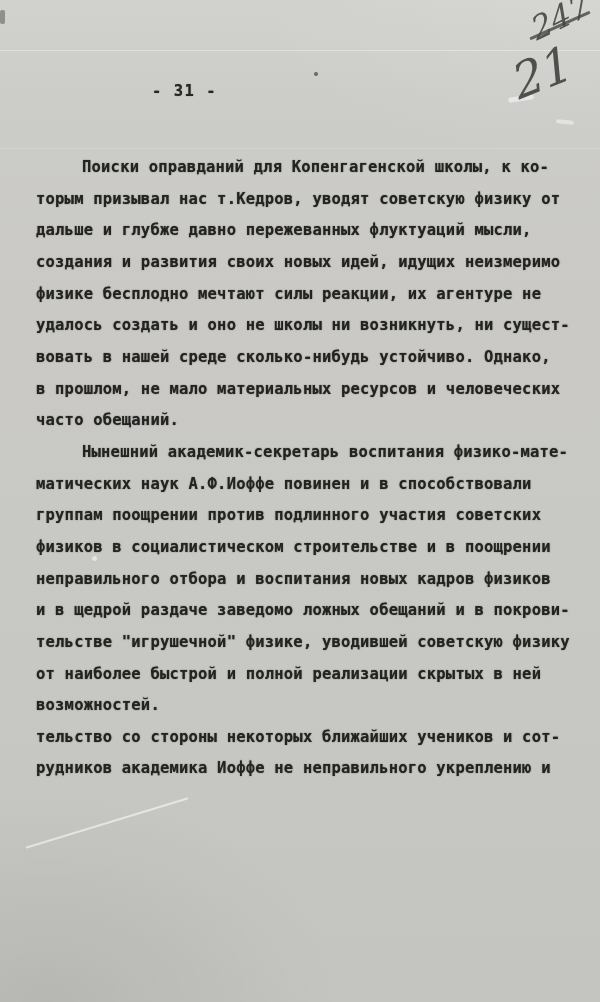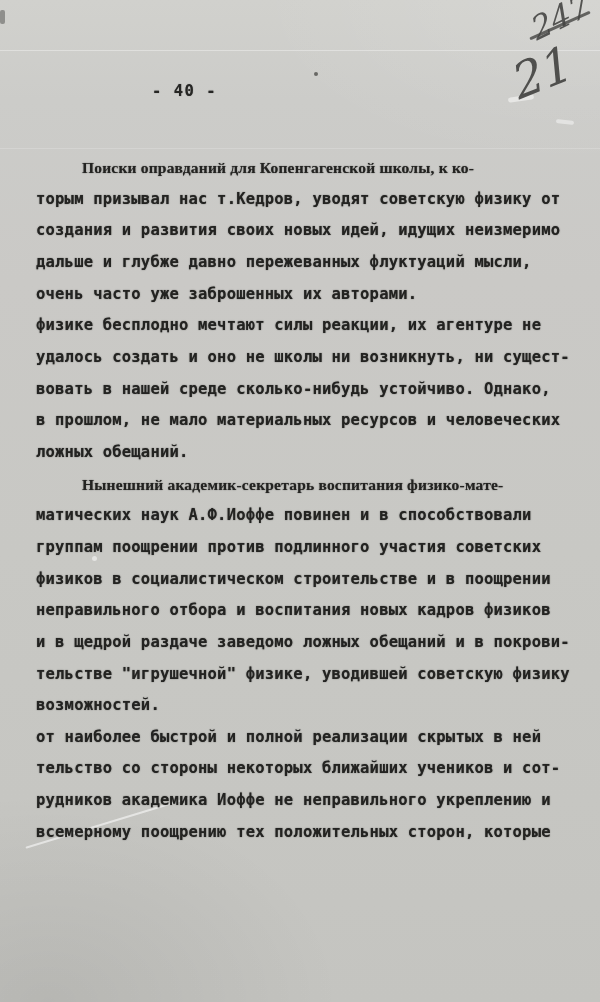--- a/index.html
+++ b/index.html
@@ -35,60 +35,58 @@
 
   .body-text{position:absolute;left:36px;top:152px;width:548px;}
   .line{
     font:700 15.5px "DejaVu Sans Mono","Liberation Mono",monospace;
     color:#232321;
     line-height:31.65px;
     letter-spacing:.2px;
     white-space:pre;
     text-shadow:0 0 1px rgba(35,35,33,.55), 0 0 2px rgba(35,35,33,.18);
   }
-  .line.indent{padding-left:46px;font-family:Liberation Serif, serif;}
+  .line.indent{padding-left:46px;}
 </style>
 </head>
 <body>
 
 <div class="page">
 
   <div class="hline"></div>
   <div class="hline2"></div>
   <div class="dot"></div>
   <div class="edge-smudge"></div>
   <div class="scratch"></div>
   <div class="speck1"></div>
   <div class="speck2"></div>
   <div class="speck3"></div>
 
-  <div class="typed-pageno">- 40 -</div>
+  <div class="typed-pageno">- 31 -</div>
 
   <div class="hw hw-crossed">247</div>
   <div class="hw-strike"></div>
   <div class="hw hw-pageno">21</div>
 
   <div class="body-text">
     <div class="line indent">Поиски оправданий для Копенгагенской школы, к ко-</div>
     <div class="line">торым призывал нас т.Кедров, уводят советскую физику от</div>
+    <div class="line">дальше и глубже давно пережеванных флуктуаций мысли,</div>
     <div class="line">создания и развития своих новых идей, идущих неизмеримо</div>
-    <div class="line">дальше и глубже давно пережеванных флуктуаций мысли,</div>
-    <div class="line">очень часто уже заброшенных их авторами.</div>
     <div class="line">физике бесплодно мечтают силы реакции, их агентуре не</div>
     <div class="line">удалось создать и оно не школы ни возникнуть, ни сущест-</div>
     <div class="line">вовать в нашей среде сколько-нибудь устойчиво. Однако,</div>
     <div class="line">в прошлом, не мало материальных ресурсов и человеческих</div>
-    <div class="line">ложных обещаний.</div>
+    <div class="line">часто обещаний.</div>
     <div class="line indent">Нынешний академик-секретарь воспитания физико-мате-</div>
     <div class="line">матических наук А.Ф.Иоффе повинен и в способствовали</div>
     <div class="line">группам поощрении против подлинного участия советских</div>
     <div class="line">физиков в социалистическом строительстве и в поощрении</div>
     <div class="line">неправильного отбора и воспитания новых кадров физиков</div>
     <div class="line">и в щедрой раздаче заведомо ложных обещаний и в покрови-</div>
     <div class="line">тельстве "игрушечной" физике, уводившей советскую физику</div>
+    <div class="line">от наиболее быстрой и полной реализации скрытых в ней</div>
     <div class="line">возможностей.</div>
-    <div class="line">от наиболее быстрой и полной реализации скрытых в ней</div>
     <div class="line">тельство со стороны некоторых ближайших учеников и сот-</div>
     <div class="line">рудников академика Иоффе не неправильного укреплению и</div>
-    <div class="line">всемерному поощрению тех положительных сторон, которые</div>
   </div>
 
 </div>
 
 </body></html>

